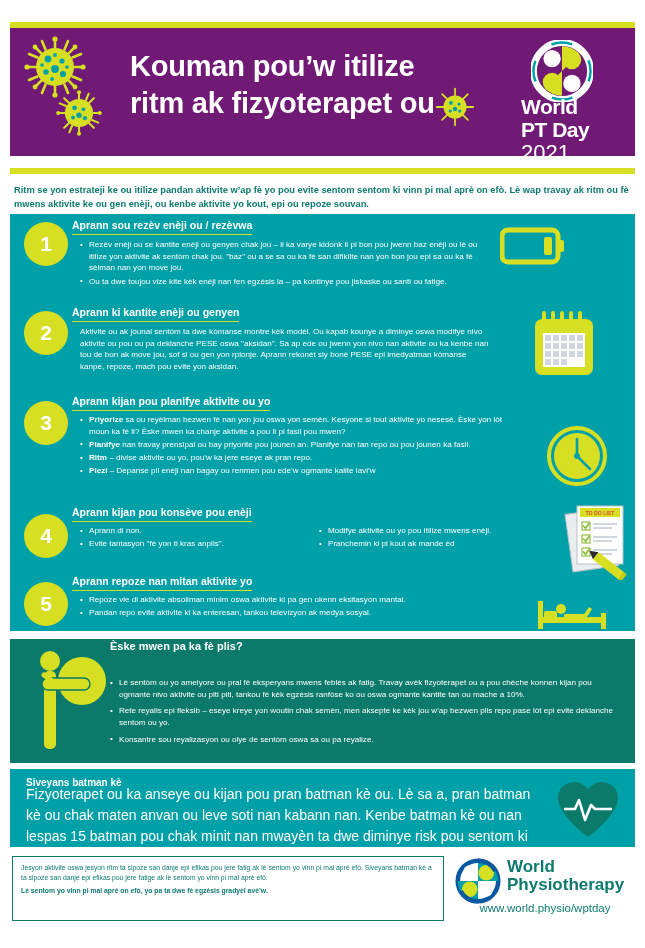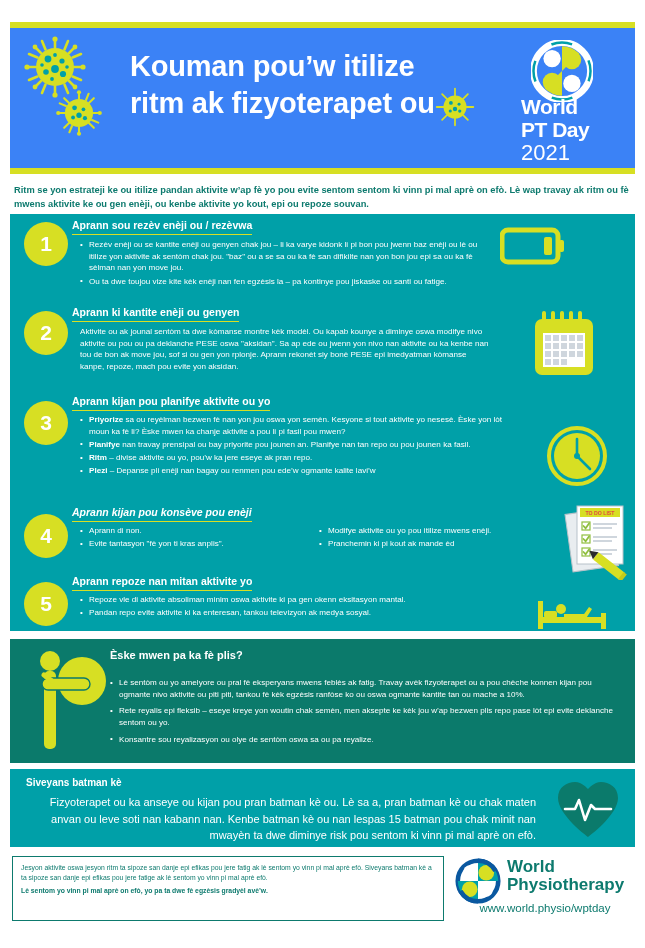--- a/index.html
+++ b/index.html
@@ -12,22 +12,22 @@
   .page { position: relative; width: 645px; height: 948px; background: #ffffff; }
 
   
   .header-wrap { position: absolute; left: 10px; top: 22px; width: 625px; height: 152px; }
   .header-rule-top, .header-rule-bot {
     position: absolute; left: 0; width: 625px; height: 6px; background: #d7df23;
   }
   .header-rule-top { top: 0; }
   .header-rule-bot { bottom: 0; }
   .header-band {
-    position: absolute; left: 0; top: 6px; width: 625px; height: 146px;
-    background: #3b82f6;
+    position: absolute; left: 0; top: 6px; width: 625px; height: 128px;
+    background: #701a75;
   }
   .header-title {
     position: absolute; left: 120px; top: 20px; width: 330px;
     color: #ffffff; font-size: 29px; font-weight: bold; line-height: 1.27;
     letter-spacing: -0.2px;
   }
   .virus { position: absolute; }
   .wptd-logo { position: absolute; right: 18px; top: 12px; width: 96px; height: 124px; }
   .wptd-text {
     position: absolute; left: 0; top: 56px; width: 96px;
@@ -75,41 +75,41 @@
   .b { font-weight: bold; }
   .twocol { display: flex; gap: 18px; }
   .twocol > ul { width: 245px; }
 
   
   .green-panel {
     position: absolute; left: 10px; top: 639px; width: 625px; height: 124px;
     background: #0b7a6b;
   }
   .green-title {
-    position: absolute; left: 100px; top: 10px; color: #ffffff;
+    position: absolute; left: 100px; top: 1px; color: #ffffff;
     font-size: 11px; font-weight: bold;
   }
   .green-body {
     position: absolute; left: 100px; top: 38px; width: 512px;
     color: #ffffff; font-size: 8.1px; line-height: 1.45;
   }
   .green-body li { margin-bottom: 5px; }
 
   
   .hr-panel {
     position: absolute; left: 10px; top: 769px; width: 625px; height: 78px;
     background: #00a0a8;
   }
   .hr-title {
     position: absolute; left: 16px; top: 8px; color: #ffffff;
     font-size: 10px; font-weight: bold;
   }
   .hr-body {
-    position: absolute; left: 16px; top: 25px; width: 510px;
-    color: #ffffff; font-size: 11px; line-height: 1.5; text-align: right;
+    position: absolute; left: 16px; top: 15px; width: 510px;
+    color: #ffffff; font-size: 14px; line-height: 1.5;
   }
 
   
   .disclaimer {
     position: absolute; left: 12px; top: 856px; width: 432px; height: 65px;
     border: 1.2px solid #0d7a6e; padding: 6px 8px;
     color: #0d7a6e; font-size: 6.8px; line-height: 1.5;
   }
   .disclaimer .strong { font-weight: bold; display: block; margin-top: 3px; }
   .wp-logo { position: absolute; left: 455px; top: 858px; width: 180px; height: 64px; }
@@ -344,21 +344,21 @@
             <line x1="31" y1="31" x2="31" y2="14"></line>
             <line x1="31" y1="31" x2="44" y2="44"></line>
           </g>
           <circle cx="31" cy="31" r="3" fill="#00a0a8"></circle>
         </svg>
       </div>
     </div>
 
     <div class="sec" style="top:290px;">
       <div class="badge" style="top:10px;">4</div>
-      <div class="sec-head" style="top:2px;font-style:italic;">Aprann kijan pou konsève pou enèji</div>
+      <div class="sec-head" style="top:2px;">Aprann kijan pou konsève pou enèji</div>
       <div class="sec-body" style="top:21px; width:460px;">
         <div class="twocol">
           <ul class="bullets">
             <li>Aprann di non.</li>
             <li>Evite tantasyon "fè yon ti kras anplis".</li>
           </ul>
           <ul class="bullets">
             <li>Modifye aktivite ou yo pou itilize mwens enèji.</li>
             <li>Pranchemin ki pi kout ak mande èd</li>
           </ul>

